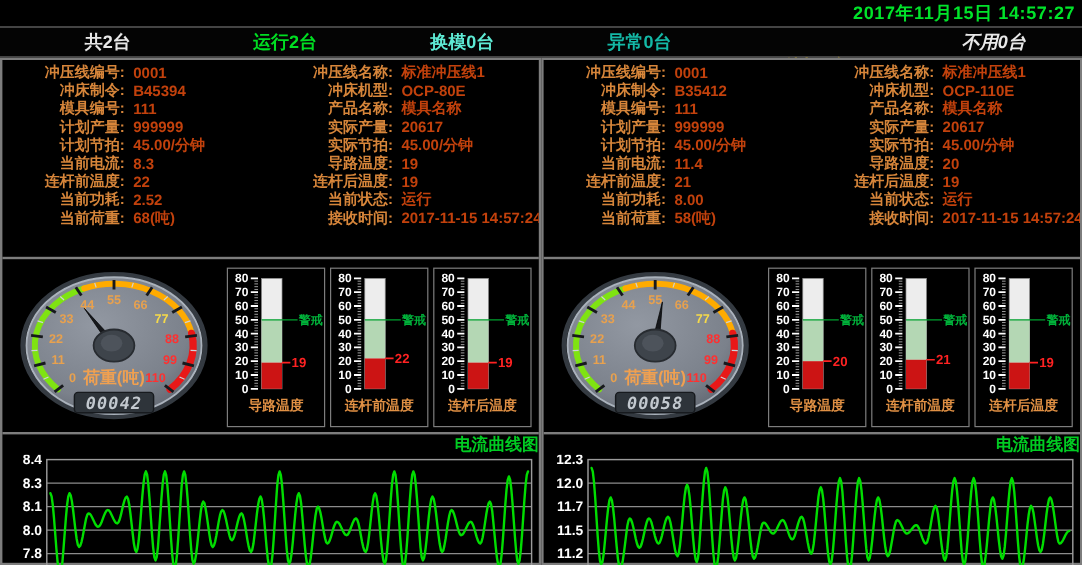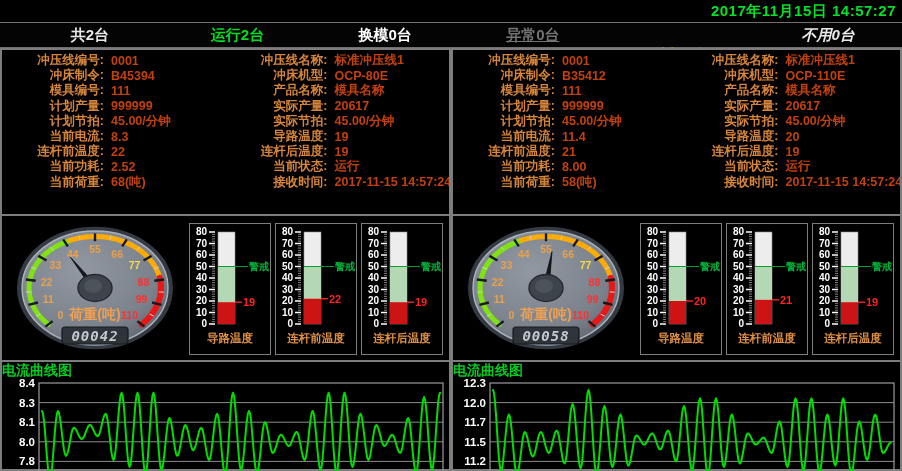--- a/index.html
+++ b/index.html
@@ -20,37 +20,37 @@
   .info { height:166px; box-sizing:border-box; border-bottom:2px solid #7d7d7d; display:flex; padding-top:3px; overflow:hidden; }
   .info-col { width:50%; }
   .info-row { display:flex; height:15.2px; align-items:center; font-size:12.5px; font-weight:bold; white-space:nowrap; }
   .lbl { width:102px; text-align:right; color:#d6853a; flex:none; }
   .val { color:#c2410c; margin-left:7px; }
   .mid { height:146px; box-sizing:border-box; border-bottom:2px solid #7d7d7d; position:relative; }
   svg.gauge { position:absolute; left:1px; top:2px; }
   .thermos { position:absolute; left:187px; top:7px; display:flex; gap:4px; }
   .thermo { border:1px solid #7d7d7d; background:#000; flex:none; }
   .chart-sec { position:relative; height:131px; }
-  .chart-title { text-align:left; color:#00cc22; font-weight:bold; font-size:14px; height:17px; line-height:17px; }
+  .chart-title { text-align:right; color:#00cc22; font-weight:bold; font-size:14px; height:17px; line-height:17px; }
   svg.chart { display:block; }
   .chart-tools { position:absolute; left:3px; bottom:1px; display:flex; gap:7px; color:#3e3e3e; font-size:13px; line-height:13px; }
   .chart-tools span { cursor:pointer; }
 </style>
 </head>
 <body>
 
 <div class="topbar">
   <span class="datetime">2017年11月15日 14:57:27</span>
 </div>
 
 <div class="statusbar" id="statusbar">
     <div class="status-item" style="color: rgb(232, 232, 232); padding-left: 16px;">共2台</div>
     <div class="status-item" style="color: rgb(0, 221, 34);">运行2台</div>
-    <div class="status-item" style="color: #ffffff;">换模0台</div>
-    <div class="status-item" style="color: #737373; text-decoration: underline;">异常0台</div>
+    <div class="status-item" style="color: #5eead4;">换模0台</div>
+    <div class="status-item" style="color: #14b8a6;">异常0台</div>
     <div class="status-item" style="color: rgb(210, 177, 41); margin-top: 32px;">待机0台</div>
     <div class="status-item" style="color: rgb(232, 232, 232); font-style: italic;">不用0台</div>
   </div>
 
 <div class="panels" id="panels">
   <div class="panel">
     <div class="info">
       <div class="info-col">
           <div class="info-row">
             <span class="lbl">冲压线编号:</span>

